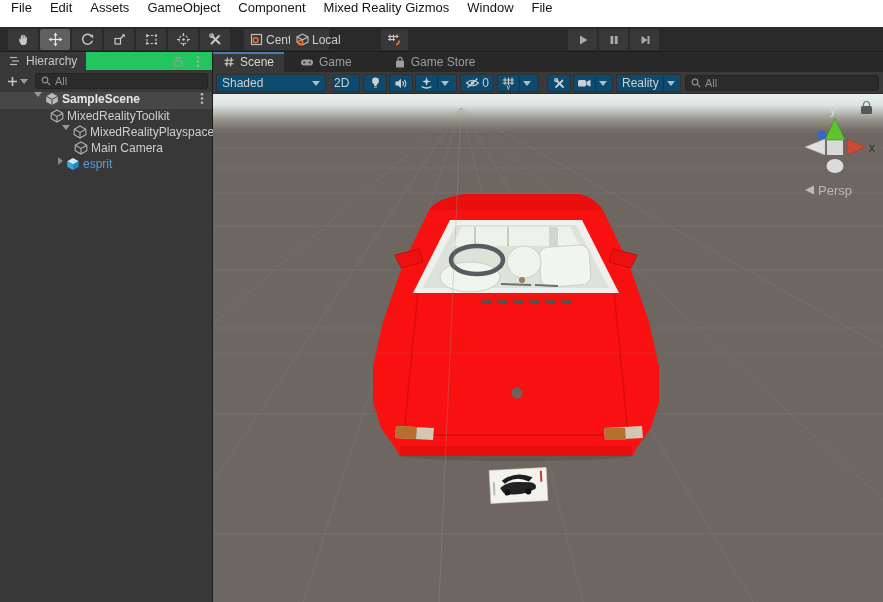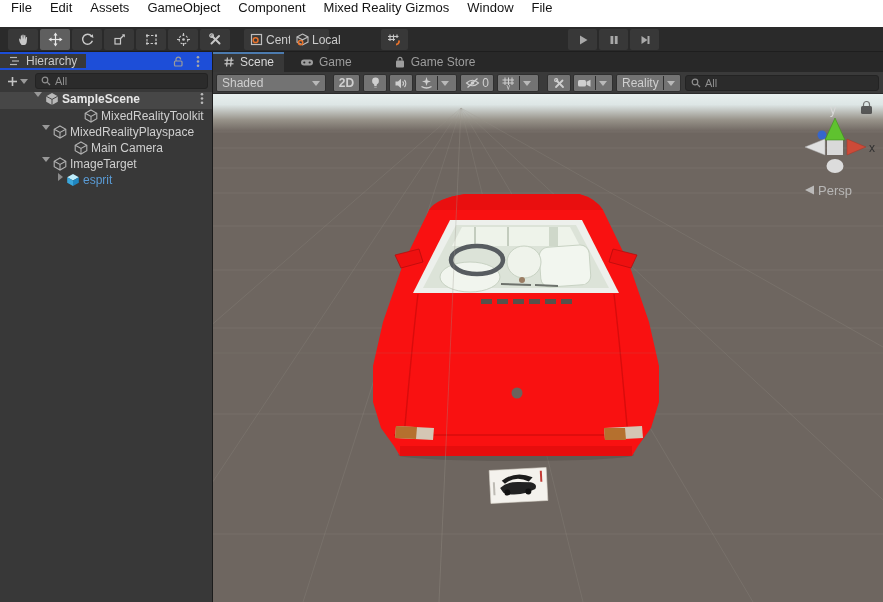--- a/index.html
+++ b/index.html
@@ -18,40 +18,40 @@
         display:flex;align-items:center;justify-content:center;}
   .tbtn.sel{background:#5f5f5f;}
   .pivbtn{position:absolute;top:2px;height:21px;background:#383838;border-radius:2px;
           display:flex;align-items:center;gap:3px;padding:0 6px;color:#cccccc;font-size:12px;box-sizing:border-box;}
   .playbtn{position:absolute;top:2px;height:21px;width:29px;background:#383838;border-radius:2px;
            display:flex;align-items:center;justify-content:center;}
 
   
   .hier{position:absolute;left:0;top:52px;width:213px;height:550px;background:#383838;
         border-right:1px solid #1c1c1c;box-sizing:border-box;}
-  .ptabbar{height:18px;background:#1d4ed8;display:flex;position:relative;align-items:center;}
+  .ptabbar{height:18px;background:#22c55e;display:flex;position:relative;}
   .ptab{display:flex;align-items:center;gap:5px;padding:0 9px;background:#383838;color:#c9c9c9;font-size:12px;}
   .ptab-ico-right{position:absolute;top:2px;width:16px;height:14px;display:flex;align-items:center;justify-content:center;}
   .srow{height:22px;display:flex;align-items:center;padding:0 4px;gap:5px;background:#383838;}
   .addbtn{width:26px;height:16px;display:flex;align-items:center;justify-content:center;gap:2px;}
   .searchbox{flex:1;height:16px;background:#2b2b2b;border:1px solid #232323;border-radius:3px;
              display:flex;align-items:center;gap:3px;padding:0 4px;color:#8f8f8f;font-size:11px;box-sizing:border-box;}
   .hrow{height:16px;display:flex;align-items:flex-start;font-size:12px;color:#cfcfcf;position:relative;box-sizing:border-box;gap:3px;}
   .scenerow{height:17px;background:#474747;font-weight:bold;color:#e7e7e7;}
   .tri-d{width:0;height:0;border-left:4px solid transparent;border-right:4px solid transparent;border-top:5px solid #989898;flex:none;}
   .tri-r{width:0;height:0;border-top:4px solid transparent;border-bottom:4px solid transparent;border-left:5px solid #8a8a8a;flex:none;}
   .blue{color:#5a9bd5;}
 
   
   .rightpanel{position:absolute;left:213px;top:52px;width:732px;height:550px;background:#383838;}
   .tabbar{height:20px;background:#282828;display:flex;position:relative;}
   .tab{display:flex;align-items:center;gap:5px;padding:0 10px;font-size:12px;color:#9d9d9d;box-sizing:border-box;}
   .tab.active{background:#383838;color:#d8d8d8;box-shadow:inset 0 2px 0 #4c7baf;}
   .stoolbar{position:absolute;left:0;top:20px;width:670px;height:22px;background:#3a3a3a;border-bottom:1px solid #2b2b2b;box-sizing:border-box;}
-  .sc{position:absolute;top:2px;height:18px;background:#737373;border:1px solid #2f2f2f;border-radius:2px;
+  .sc{position:absolute;top:2px;height:18px;background:#0c4a6e;border:1px solid #2f2f2f;border-radius:2px;
       box-sizing:border-box;display:flex;align-items:center;color:#cfcfcf;font-size:12px;}
   .caret{width:0;height:0;border-left:4px solid transparent;border-right:4px solid transparent;border-top:5px solid #b9b9b9;flex:none;}
   .scsearch{position:absolute;left:472px;top:3px;width:194px;height:16px;background:#2b2b2b;border:1px solid #232323;
             border-radius:3px;display:flex;align-items:center;gap:3px;padding:0 4px;color:#8f8f8f;font-size:11px;box-sizing:border-box;}
   .vdiv{width:1px;height:14px;background:#2e2e2e;margin:0 3px;}
 
   
   .vp{position:absolute;left:0;top:42px;width:670px;height:508px;background:#6e6660;overflow:hidden;}
   .sky{position:absolute;left:0;top:0;width:670px;height:38px;
        background:linear-gradient(180deg,#e8f0ef 0%,#dde6e5 28%,#98938a 68%,rgba(110,102,96,0) 100%);}
@@ -242,53 +242,44 @@
     <span>SampleScene</span>
     <span style="position:absolute;right:8px">
       <svg class="icon" width="4" height="13" viewBox="0 0 4 13">
           <circle cx="2" cy="2.2" r="1.3" fill="#b8b8b8"></circle>
           <circle cx="2" cy="6.5" r="1.3" fill="#b8b8b8"></circle>
           <circle cx="2" cy="10.8" r="1.3" fill="#b8b8b8"></circle>
         </svg>
     </span>
   </div>
 
-  <div class="hrow" style="padding-left:84px">
+  <div class="hrow" style="padding-left:50px">
     <svg class="icon" width="14" height="14" viewBox="0 0 14 14">
         <polygon points="7,1 12.8,4.2 12.8,9.8 7,13 1.2,9.8 1.2,4.2" fill="none" stroke="#b2b2b2" stroke-width="1.1"></polygon>
         <polyline points="1.2,4.2 7,7.4 12.8,4.2" fill="none" stroke="#b2b2b2" stroke-width="1.1"></polyline>
         <line x1="7" y1="7.4" x2="7" y2="13" stroke="#b2b2b2" stroke-width="1.1"></line>
       </svg>
     <span>MixedRealityToolkit</span>
   </div>
-  <div class="hrow" style="padding-left:42px">
+  <div class="hrow" style="padding-left:62px">
     <span class="tri-d"></span>
     <svg class="icon" width="14" height="14" viewBox="0 0 14 14">
         <polygon points="7,1 12.8,4.2 12.8,9.8 7,13 1.2,9.8 1.2,4.2" fill="none" stroke="#b2b2b2" stroke-width="1.1"></polygon>
         <polyline points="1.2,4.2 7,7.4 12.8,4.2" fill="none" stroke="#b2b2b2" stroke-width="1.1"></polyline>
         <line x1="7" y1="7.4" x2="7" y2="13" stroke="#b2b2b2" stroke-width="1.1"></line>
       </svg>
     <span>MixedRealityPlayspace</span>
   </div>
   <div class="hrow" style="padding-left:74px">
     <svg class="icon" width="14" height="14" viewBox="0 0 14 14">
         <polygon points="7,1 12.8,4.2 12.8,9.8 7,13 1.2,9.8 1.2,4.2" fill="none" stroke="#b2b2b2" stroke-width="1.1"></polygon>
         <polyline points="1.2,4.2 7,7.4 12.8,4.2" fill="none" stroke="#b2b2b2" stroke-width="1.1"></polyline>
         <line x1="7" y1="7.4" x2="7" y2="13" stroke="#b2b2b2" stroke-width="1.1"></line>
       </svg>
     <span>Main Camera</span>
-  </div>
-  <div class="hrow" style="padding-left:42px">
-    <span class="tri-d"></span>
-    <svg class="icon" width="14" height="14" viewBox="0 0 14 14">
-        <polygon points="7,1 12.8,4.2 12.8,9.8 7,13 1.2,9.8 1.2,4.2" fill="none" stroke="#b2b2b2" stroke-width="1.1"></polygon>
-        <polyline points="1.2,4.2 7,7.4 12.8,4.2" fill="none" stroke="#b2b2b2" stroke-width="1.1"></polyline>
-        <line x1="7" y1="7.4" x2="7" y2="13" stroke="#b2b2b2" stroke-width="1.1"></line>
-      </svg>
-    <span>ImageTarget</span>
   </div>
   <div class="hrow" style="padding-left:58px">
     <span class="tri-r"></span>
     <svg class="icon" width="14" height="14" viewBox="0 0 14 14">
         <polygon points="7,1 12.8,4.2 7,7.4 1.2,4.2" fill="#bfeefc"></polygon>
         <polygon points="1.2,4.2 7,7.4 7,13 1.2,9.8" fill="#3aa7dc"></polygon>
         <polygon points="12.8,4.2 7,7.4 7,13 12.8,9.8" fill="#1f86c0"></polygon>
       </svg>
     <span class="blue">esprit</span>
   </div>
@@ -329,21 +320,21 @@
           <circle cx="2" cy="10.8" r="1.3" fill="#a8a8a8"></circle>
         </svg>
     </div>
   </div>
 
   <div class="stoolbar">
     <div class="sc" style="left:3px;width:110px;padding:0 5px">
       <span style="flex:1">Shaded</span>
       <span class="caret"></span>
     </div>
-    <div class="sc" style="left:120px;width:27px;justify-content:center;font-weight:bold">
+    <div class="sc" style="left:120px;width:27px;justify-content:flex-start;font-weight:normal">
       <span>2D</span>
     </div>
     <div class="sc" style="left:150px;width:24px;justify-content:center">
       <svg class="icon" width="13" height="14" viewBox="0 0 13 14">
           <circle cx="6.5" cy="5" r="3.4" fill="#cfcfcf"></circle>
           <path d="M5,7.8 L8,7.8 L7.6,10 L5.4,10 Z" fill="#cfcfcf"></path>
           <rect x="5.2" y="10.6" width="2.6" height="1.4" fill="#9c9c9c"></rect>
         </svg>
     </div>
     <div class="sc" style="left:176px;width:24px;justify-content:center">

